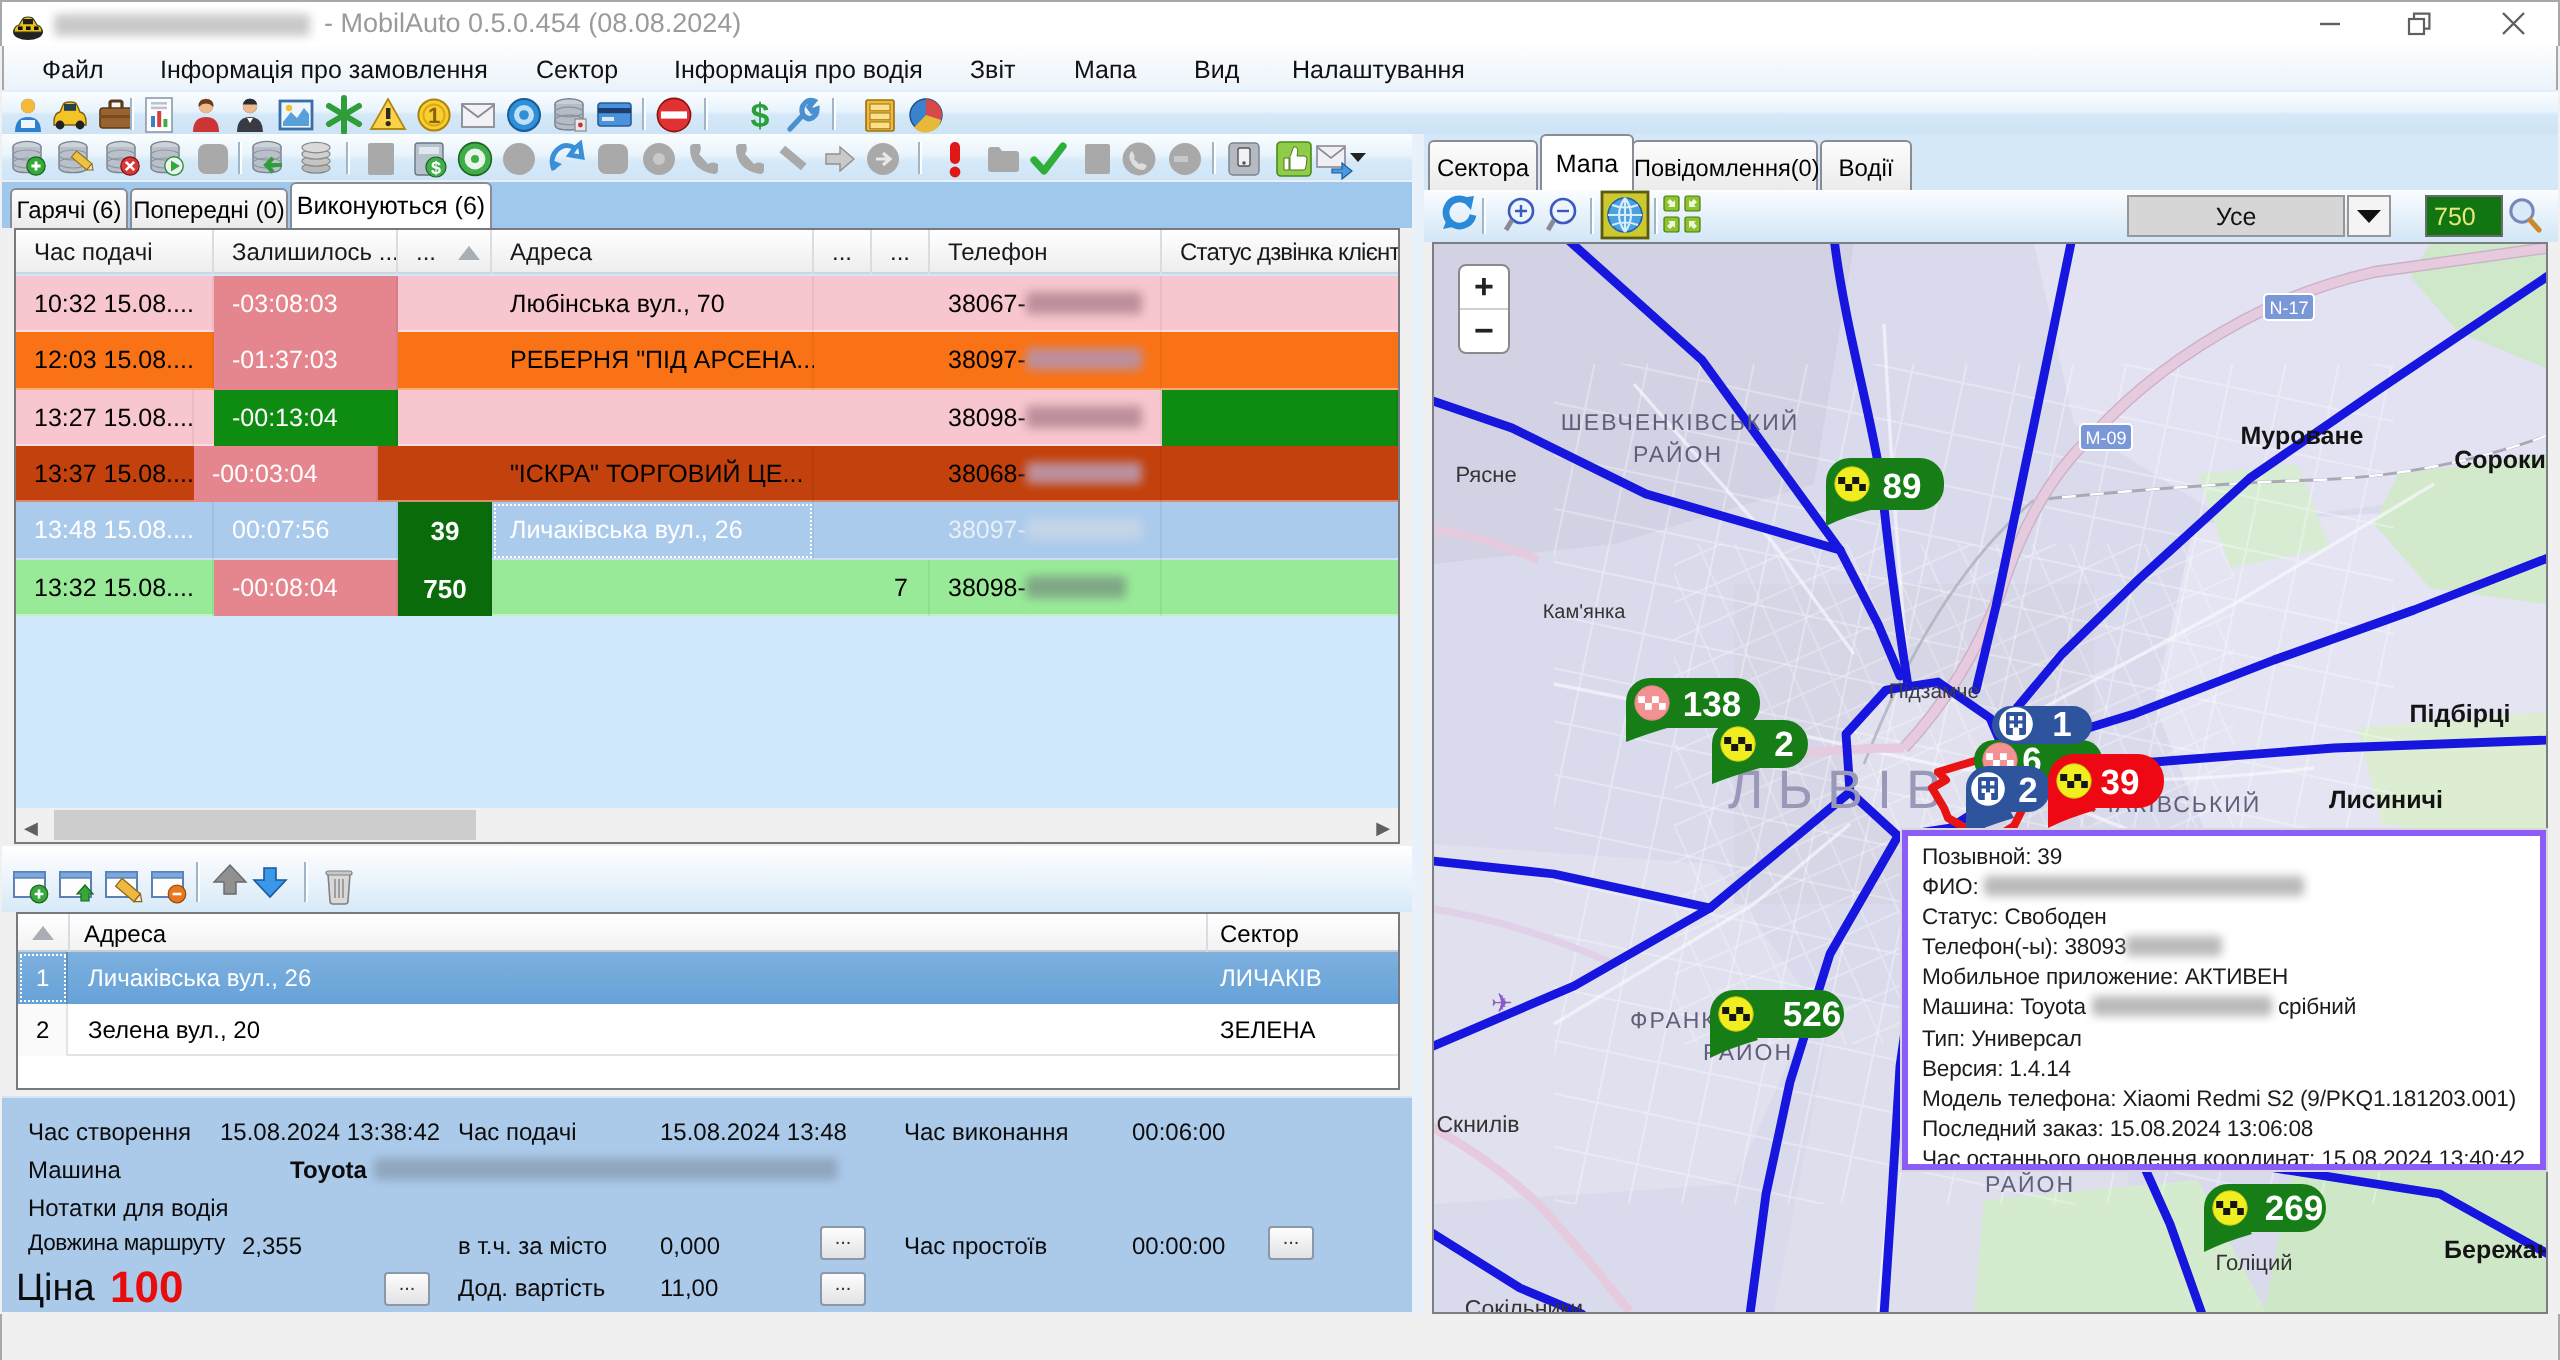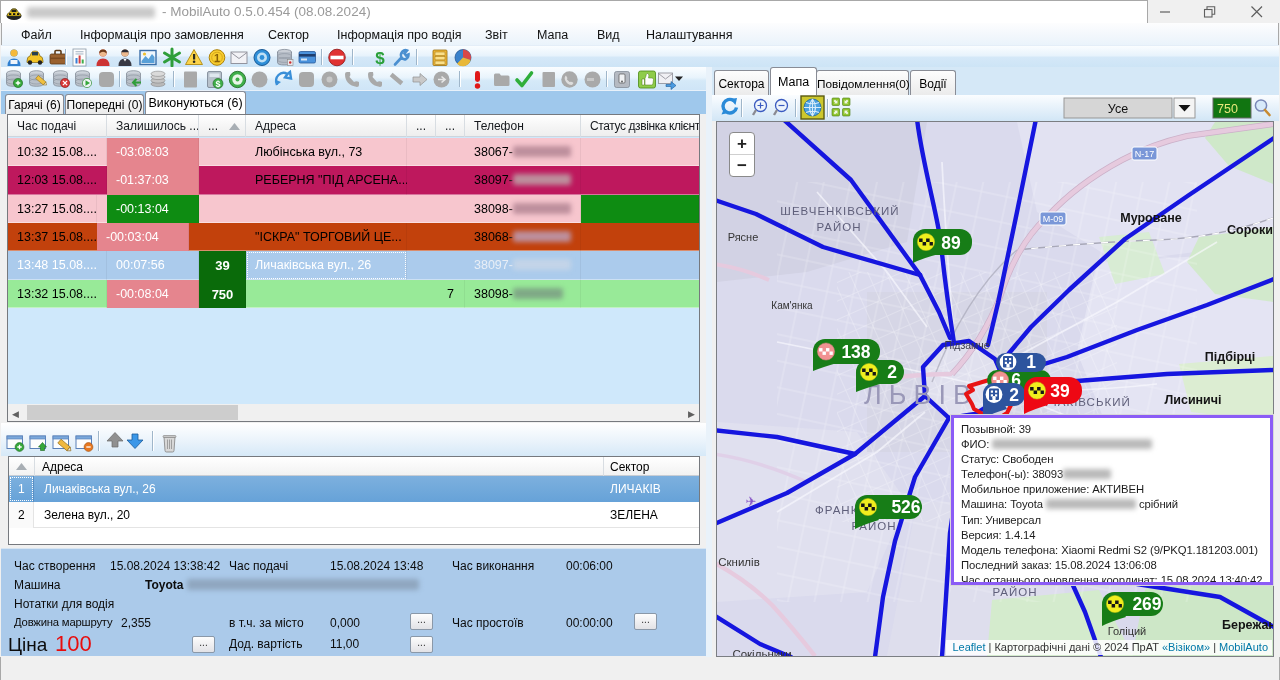--- a/index.html
+++ b/index.html
@@ -1,18 +1,18 @@
 <!DOCTYPE html>
 <html><head><meta charset="utf-8">
 <style>
 *{margin:0;padding:0;box-sizing:border-box}
 html,body{width:1280px;height:680px;overflow:hidden}
 body{font-family:"Liberation Sans",sans-serif;font-size:12px;background:#f0f0f0;position:relative;color:#000}
 .ab{position:absolute}
-.titlebar{left:0;top:0;width:1148px;height:23px;background:#fff;border:1px solid #a8a8a8;border-bottom:none}
+.titlebar{left:0;top:0;width:1280px;height:23px;background:#fff;border:1px solid #a8a8a8;border-bottom:none}
 .menubar{left:1px;top:23px;width:1278px;height:22px;background:linear-gradient(#fdfdfe,#eaf3fb);border-left:1px solid #a8a8a8;border-right:1px solid #a8a8a8}
 .menubar span{position:absolute;top:5px;font-size:12.5px;color:#111}
 .tb1{left:1px;top:45px;width:1278px;height:22px;background:linear-gradient(#fafdff 0%,#e8f3fc 45%,#d4e8f8 55%,#cde4f6 100%);border-top:1px solid #e4eef8}
 .tb2{left:1px;top:67px;width:705px;height:24px;background:linear-gradient(#fafdff 0%,#e9f4fc 45%,#d5e9f8 60%,#cfe5f7 100%);border-bottom:1px solid #e8f1fa}
 .ltabs{left:1px;top:91px;width:705px;height:23px;background:#9fc8ec}
 .tab{position:absolute;bottom:0;height:20px;background:linear-gradient(#fdfdfd,#ebebeb);border:1px solid #898c95;border-bottom:none;border-radius:3px 3px 0 0;font-size:12px;text-align:center;padding-top:3px}
 .tabact{position:absolute;bottom:0;height:23px;background:#fff;border:1px solid #898c95;border-bottom:none;border-radius:3px 3px 0 0;font-size:12.5px;text-align:center;padding-top:4px;z-index:3}
 .rtabs{left:712px;top:67px;width:567px;height:28px;background:#d5e8f7}
 .t1{left:7px;top:114px;width:693px;height:308px;border:1px solid #76797e;background:#cfe8fb}
 .t1 .hdr{position:absolute;left:0;top:0;width:691px;height:22px;background:linear-gradient(#fff,#f4f4f4 60%,#eee);border-bottom:1px solid #cdd5dd}
@@ -336,24 +336,24 @@
   <div class="hcell" style="left:238px;width:161px">Адреса</div>
   <div class="hcell" style="left:399px;width:29px">...</div>
   <div class="hcell" style="left:428px;width:29px">...</div>
   <div class="hcell" style="left:457px;width:116px">Телефон</div>
   <div class="hcell" style="left:573px;width:118px;border-right:none;letter-spacing:-.4px">Статус дзвінка клієнт</div>
  </div>
 
  <div class="row" style="top:23px;background:#f7c6ce">
   <div class="cell" style="left:0;width:99px">10:32 15.08....</div>
   <div class="cell" style="left:99px;width:92px;background:#e5858e;color:#fff">-03:08:03</div>
-  <div class="cell" style="left:238px;width:161px">Любінська вул., 73</div>
+  <div class="cell" style="left:238px;width:161px">Любінська вул., 70</div>
   <div class="cell" style="left:457px;width:116px">38067-<span class="blur1" style="display:inline-block;width:58px;height:11px;background:#bd8f9c;vertical-align:-1px"></span></div>
  </div>
- <div class="row" style="top:51.33px;background:#be185d">
+ <div class="row" style="top:51.33px;background:#f97316">
   <div class="cell" style="left:0;width:99px">12:03 15.08....</div>
   <div class="cell" style="left:99px;width:92px;background:#e5858e;color:#fff">-01:37:03</div>
   <div class="cell" style="left:238px;width:161px">РЕБЕРНЯ "ПІД АРСЕНА...</div>
   <div class="cell" style="left:457px;width:116px">38097-<span class="blur1" style="display:inline-block;width:58px;height:11px;background:#bd8f9c;vertical-align:-1px"></span></div>
  </div>
  <div class="row" style="top:79.66px;background:#f7c6ce">
   <div class="cell" style="left:0;width:89px">13:27 15.08....</div>
   <div class="cell" style="left:99px;width:92px;background:#0e8c12;color:#fff">-00:13:04</div>
   <div class="cell" style="left:457px;width:116px">38098-<span class="blur1" style="display:inline-block;width:58px;height:11px;background:#bd8f9c;vertical-align:-1px"></span></div>
   <div class="cell" style="left:573px;width:118px;background:#0e8c12"></div>
@@ -463,21 +463,21 @@
  <div class="lb" style="left:13px;top:48px">Нотатки для водія</div>
  <div class="lb" style="left:13px;top:67px;font-size:11.3px;letter-spacing:-.2px">Довжина маршруту</div>
  <div class="lb" style="left:120px;top:67px">2,355</div>
  <div class="lb" style="left:228px;top:67px">в т.ч. за місто</div>
  <div class="lb" style="left:329px;top:67px">0,000</div>
  <div class="btn3" style="left:409px;top:64px">...</div>
  <div class="lb" style="left:451px;top:67px">Час простоїв</div>
  <div class="lb" style="left:565px;top:67px">00:00:00</div>
  <div class="btn3" style="left:633px;top:64px">...</div>
  <div class="lb" style="left:7px;top:85px;font-size:19px">Ціна</div>
- <div class="lb" style="left:54px;top:82px;font-size:22px;font-weight:normal;color:#e80c0c">100</div>
+ <div class="lb" style="left:54px;top:82px;font-size:22px;font-weight:bold;color:#e80c0c">100</div>
  <div class="btn3" style="left:191px;top:87px">...</div>
  <div class="lb" style="left:228px;top:88px">Дод. вартість</div>
  <div class="lb" style="left:329px;top:88px">11,00</div>
  <div class="btn3" style="left:409px;top:87px">...</div>
 </div>
 
 <div class="ab" style="left:706px;top:67px;width:6px;height:590px;background:#e9f2fa"></div>
 
 <div class="ab rtabs">
  <div class="tab" style="left:2px;width:55px;height:25px;padding-top:6px">Сектора</div>
@@ -744,16 +744,15 @@
  Телефон(-ы): 38093<span class="blur1" style="display:inline-block;width:48px;height:10px;background:#b9b9b9;vertical-align:-1px"></span><br>
  Мобильное приложение: АКТИВЕН<br>
  Машина: Toyota <span class="blur1" style="display:inline-block;width:90px;height:10px;background:#b9b9b9;vertical-align:-1px"></span> срібний<br>
  Тип: Универсал<br>
  Версия: 1.4.14<br>
  Модель телефона: Xiaomi Redmi S2 (9/PKQ1.181203.001)<br>
  Последний заказ: 15.08.2024 13:06:08<br>
  Час останнього оновлення координат: 15.08.2024 13:40:42
 </div>
 
-<div class="ab" style="right:1px;bottom:1px;height:15px;background:rgba(255,255,255,.85);font-size:11px;color:#333;padding:1px 4px 0 6px;white-space:nowrap"><span style="color:#0078a8">Leaflet</span> | Картографічні дані © 2024 ПрАТ <span style="color:#0078a8">«Візіком»</span> | <span style="color:#0078a8">MobilAuto</span></div>
 </div>
 
 <div class="ab bstrip"></div>
 
 </body></html>

